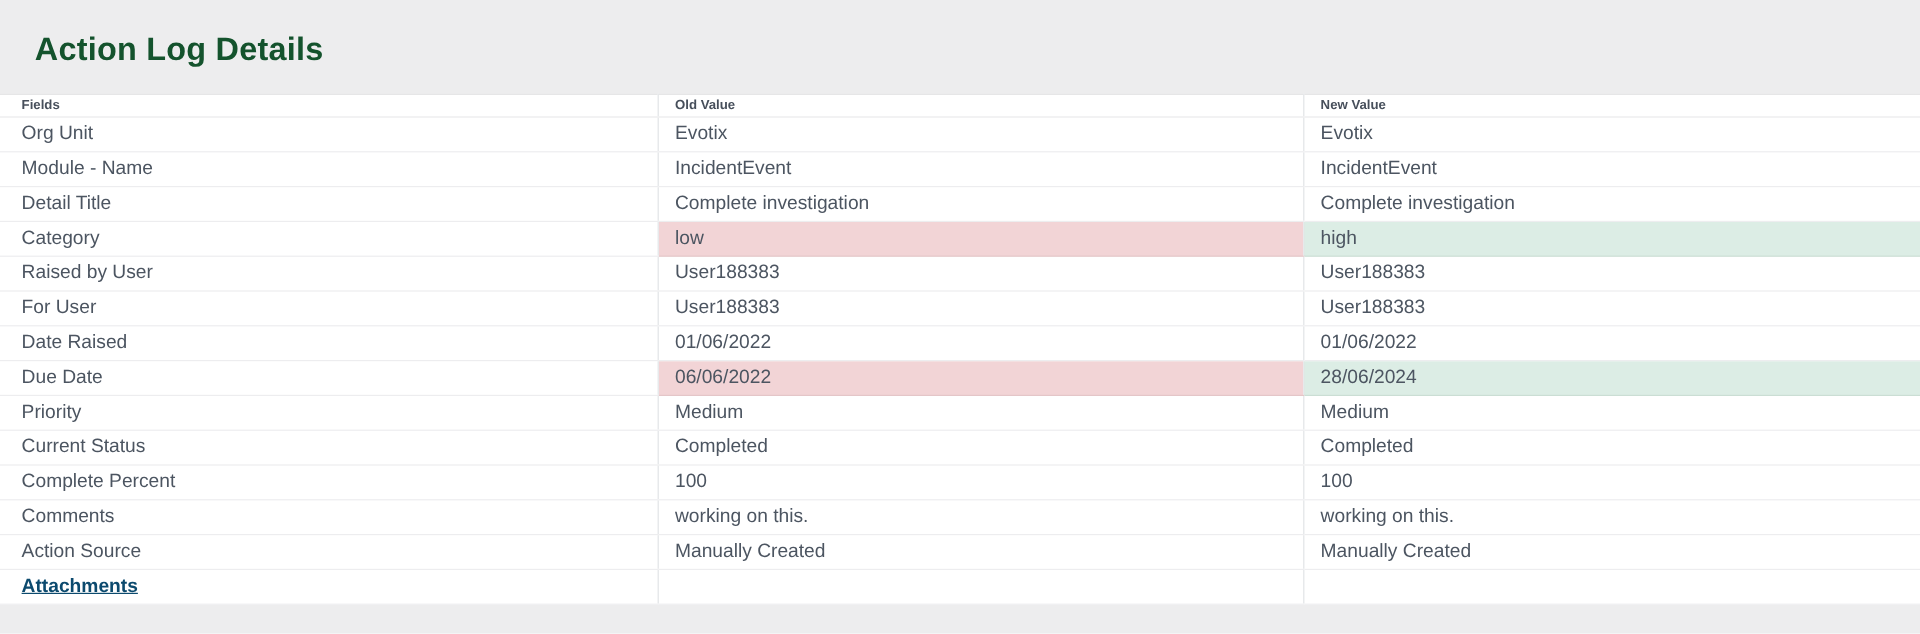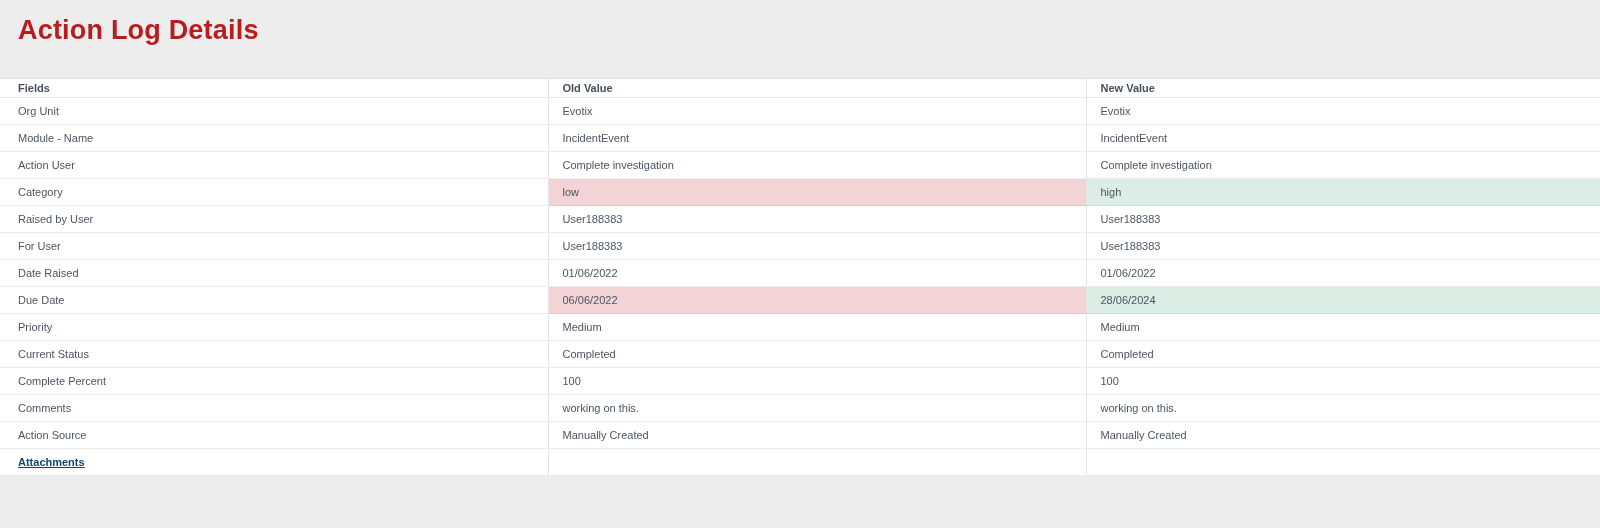--- a/index.html
+++ b/index.html
@@ -10,24 +10,24 @@
     width: 1600px;
     height: 528px;
     overflow: hidden;
   }
   .page-header {
     height: 78px;
     background: #ededee;
     padding: 15px 0 0 18px;
   }
   .page-title {
-    margin: 0;
+    margin: 11px;
     font-size: 27px;
     font-weight: 700;
-    color: #b91c1c;
+    color: #14532d;
     letter-spacing: 0.2px;
   }
   table.log-table {
     width: 1600px;
     border-collapse: collapse;
     background: #ffffff;
     border-top: 1px solid #e0e0e1;
     border-bottom: 1px solid #dcdcdd;
     table-layout: fixed;
   }
@@ -39,21 +39,21 @@
     font-size: 11px;
     font-weight: 700;
     color: #474f5b;
     padding: 3px 14px 3px 14px;
     height: 19px;
     border-bottom: 1px solid #e9e9eb;
     white-space: nowrap;
     margin-top: 16px;
   }
   td {
-    font-size: 11px;
+    font-size: 16px;
     color: #4c5561;
     padding: 5px 14px;
     height: 27px;
     border-bottom: 1px solid #ededef;
     white-space: nowrap;
     overflow: hidden;
   }
   th:first-child, td:first-child { padding-left: 18px; }
   th:not(:first-child), td:not(:first-child) { border-left: 1px solid #e2e4e6; }
   td.changed-old { border-bottom-color: #e4c6c8; }
@@ -90,21 +90,21 @@
         <td>Org Unit</td>
         <td>Evotix</td>
         <td>Evotix</td>
       </tr>
       <tr>
         <td>Module - Name</td>
         <td>IncidentEvent</td>
         <td>IncidentEvent</td>
       </tr>
       <tr>
-        <td>Action User</td>
+        <td>Detail Title</td>
         <td>Complete investigation</td>
         <td>Complete investigation</td>
       </tr>
       <tr>
         <td>Category</td>
         <td class="changed-old" style="background: rgb(242, 212, 214);">low</td>
         <td class="changed-new" style="background: rgb(220, 237, 229);">high</td>
       </tr>
       <tr>
         <td>Raised by User</td>

